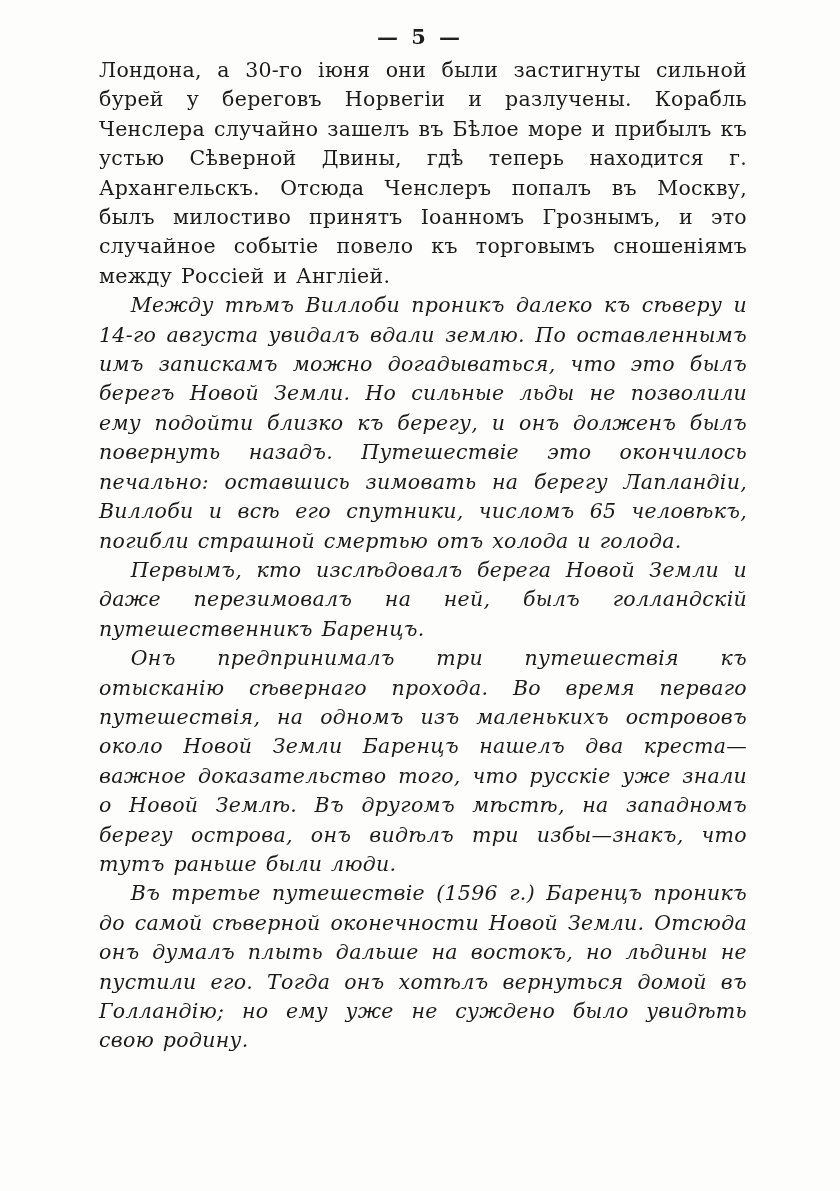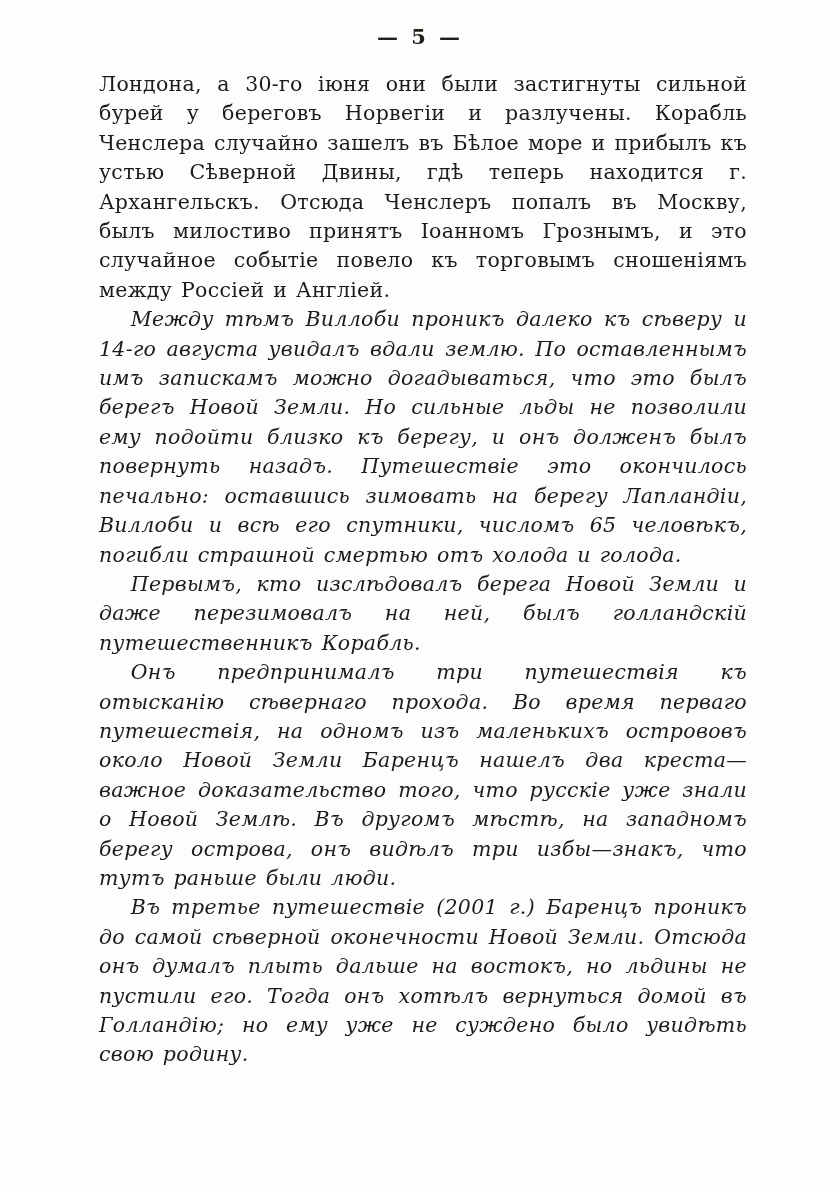--- a/index.html
+++ b/index.html
@@ -24,21 +24,21 @@
     left: 0;
     width: 100%;
     text-align: center;
     font-size: 21px;
     font-weight: bold;
     letter-spacing: 3px;
     color: #211f1c;
   }
   .text-block {
     position: absolute;
-    top: 70px;
+    top: 56px;
     left: 99px;
     width: 648px;
     font-size: 20.5px;
     line-height: 29.4px;
     text-align: justify;
     letter-spacing: 0.3px;
     word-spacing: 2px;
   }
   .text-block p {
     margin: 0;
@@ -52,18 +52,18 @@
 </head>
 <body>
 
 <div class="page">
 
   <div class="page-number">— 5 —</div>
 
   <div class="text-block">
     <p>Лондона, а 30-го іюня они были застигнуты сильной бурей у береговъ Норвегіи и разлучены. Корабль Ченслера случайно зашелъ въ Бѣлое море и прибылъ къ устью Сѣверной Двины, гдѣ теперь находится г. Архангельскъ. Отсюда Ченслеръ попалъ въ Москву, былъ милостиво принятъ Іоанномъ Грознымъ, и это случайное событіе повело къ торговымъ сношеніямъ между Россіей и Англіей.</p>
     <p class="indent">Между тѣмъ Виллоби проникъ далеко къ сѣверу и 14-го августа увидалъ вдали землю. По оставленнымъ имъ запискамъ можно догадываться, что это былъ берегъ Новой Земли. Но сильные льды не позволили ему подойти близко къ берегу, и онъ долженъ былъ повернуть назадъ. Путешествіе это окончилось печально: оставшись зимовать на берегу Лапландіи, Виллоби и всѣ его спутники, числомъ 65 человѣкъ, погибли страшной смертью отъ холода и голода.</p>
-    <p class="indent">Первымъ, кто изслѣдовалъ берега Новой Земли и даже перезимовалъ на ней, былъ голландскій путешественникъ Корабль.</p>
+    <p class="indent">Первымъ, кто изслѣдовалъ берега Новой Земли и даже перезимовалъ на ней, былъ голландскій путешественникъ Баренцъ.</p>
     <p class="indent">Онъ предпринималъ три путешествія къ отысканію сѣвернаго прохода. Во время перваго путешествія, на одномъ изъ маленькихъ острововъ около Новой Земли Баренцъ нашелъ два креста—важное доказательство того, что русскіе уже знали о Новой Землѣ. Въ другомъ мѣстѣ, на западномъ берегу острова, онъ видѣлъ три избы—знакъ, что тутъ раньше были люди.</p>
-    <p class="indent">Въ третье путешествіе (2001 г.) Баренцъ проникъ до самой сѣверной оконечности Новой Земли. Отсюда онъ думалъ плыть дальше на востокъ, но льдины не пустили его. Тогда онъ хотѣлъ вернуться домой въ Голландію; но ему уже не суждено было увидѣть свою родину.</p>
+    <p class="indent">Въ третье путешествіе (1596 г.) Баренцъ проникъ до самой сѣверной оконечности Новой Земли. Отсюда онъ думалъ плыть дальше на востокъ, но льдины не пустили его. Тогда онъ хотѣлъ вернуться домой въ Голландію; но ему уже не суждено было увидѣть свою родину.</p>
   </div>
 
 </div>
 
 </body></html>

